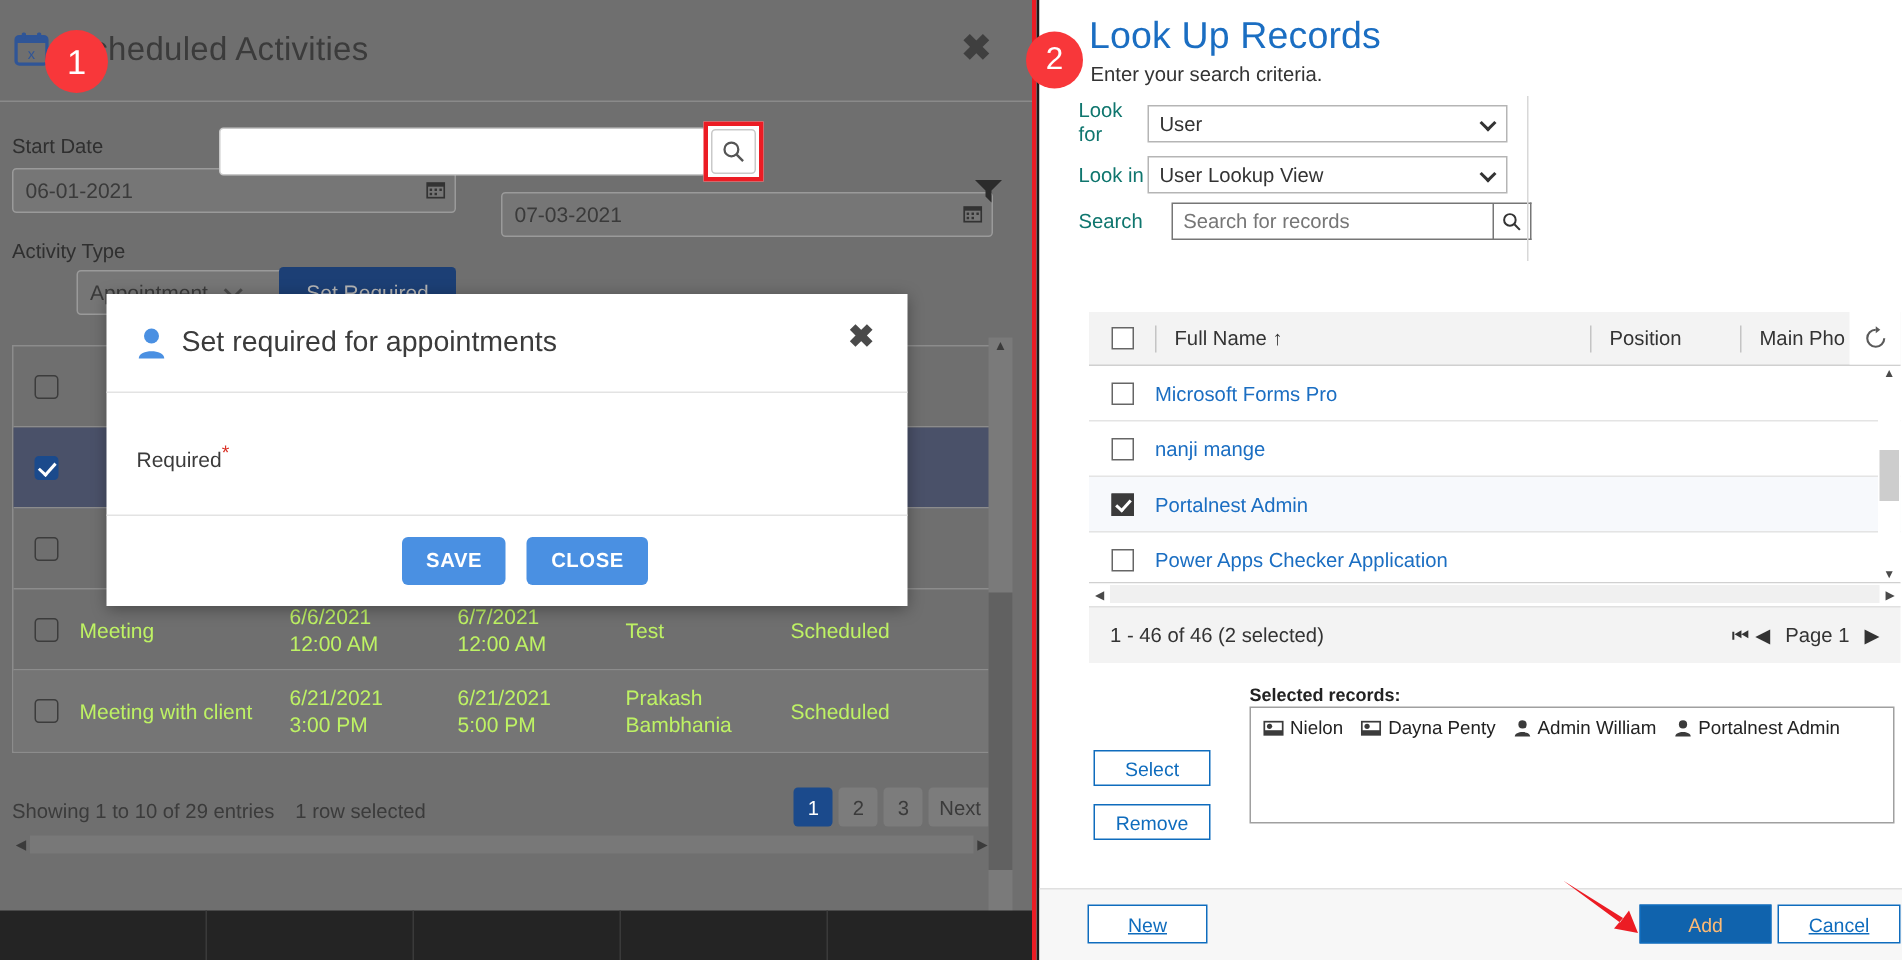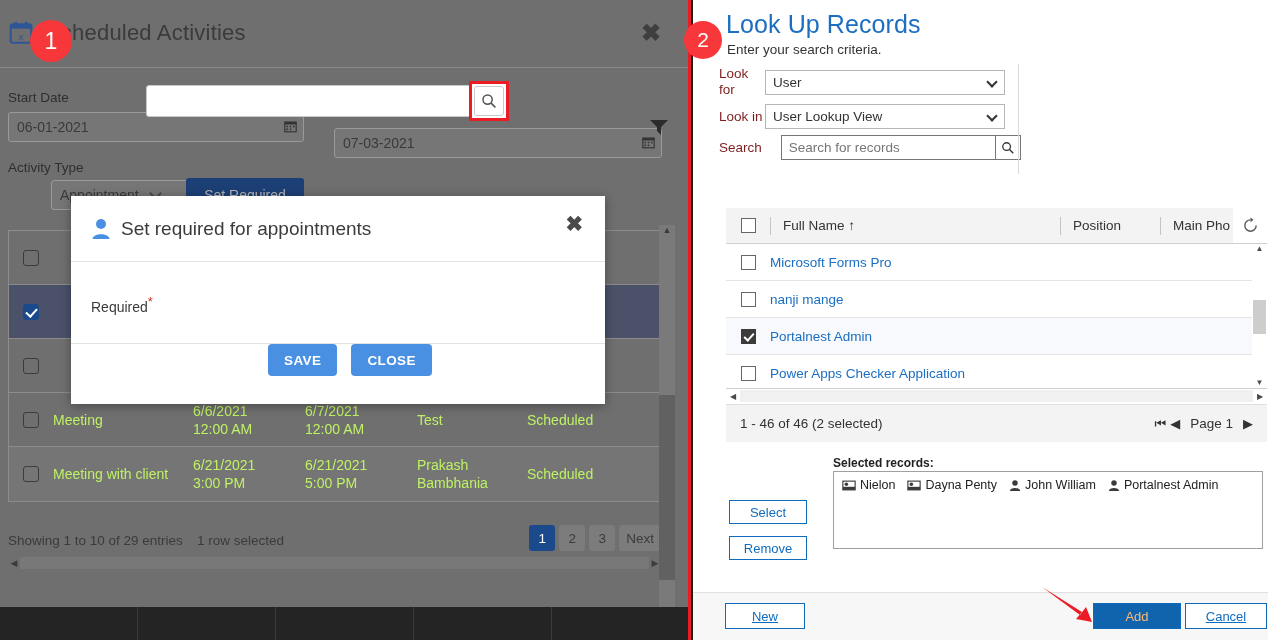--- a/index.html
+++ b/index.html
@@ -162,21 +162,21 @@
   .md-search-hl {
     position: absolute; left: 469px; top: 81px; width: 40px; height: 40px;
     border: 3px solid #ec1c24; background: #fff;
     display: flex; align-items: center; justify-content: center;
   }
   .md-search-box {
     width: 30px; height: 30px; border: 1px solid #c9c9c9; border-radius: 3px;
     display: flex; align-items: center; justify-content: center;
   }
   .md-foot {
-    height: 59px; display: flex; justify-content: center; gap: 14px; padding-left: 24px;
+    height: 59px; display: flex; align-items: center; justify-content: center; gap: 14px; padding-left: 24px;
   }
   .md-btn {
     height: 32px; padding: 0 16px; border-radius: 4px; background: #4a90e2;
     color: #fff; font-size: 13.5px; font-weight: bold; letter-spacing: .4px;
     display: flex; align-items: center; justify-content: center; cursor: pointer;
   }
 
   
   #red-divider {
     position: absolute; left: 688px; top: 0; width: 3px; height: 640px;
@@ -195,21 +195,21 @@
   .rp-title {
     position: absolute; left: 33px; top: 10px; font-size: 25px; color: #1b6ec2;
     font-weight: normal; letter-spacing: .1px;
   }
   .rp-sub {
     position: absolute; left: 34px; top: 42px; font-size: 13.5px; color: #333;
   }
   .crit { position: absolute; left: 26px; top: 66px; width: 300px; }
   .crit-row { display: flex; align-items: center; margin-bottom: 6px; }
   .crit-lbl {
-    width: 46px; font-size: 13.5px; color: #7f1d1d; line-height: 16px;
+    width: 46px; font-size: 13.5px; color: #0f766e; line-height: 16px;
   }
   .rp-select {
     width: 240px; height: 25px; border: 1px solid #b5b5b5; background: #fff;
     font-size: 13.5px; color: #333; padding: 0 22px 0 7px;
     display: flex; align-items: center; position: relative;
   }
   .rp-caret {
     position: absolute; right: 8px; top: 7px; width: 8px; height: 8px;
     border-right: 2px solid #333; border-bottom: 2px solid #333;
     transform: rotate(45deg);
@@ -669,21 +669,21 @@
           <rect x="1" y="8.5" width="14" height="3.5" fill="#3b3b3b"></rect>
           <circle cx="5" cy="5.5" r="2" fill="#3b3b3b"></circle>
         </svg>
       <span>Dayna Penty</span>
     </span>
     <span class="sel-chip">
       <svg width="12" height="13" viewBox="0 0 14 14">
           <circle cx="7" cy="4" r="3.2" fill="#3b3b3b"></circle>
           <path d="M1 13.5 C1 8.8 13 8.8 13 13.5 Z" fill="#3b3b3b"></path>
         </svg>
-      <span>John William</span>
+      <span>Admin William</span>
     </span>
     <span class="sel-chip">
       <svg width="12" height="13" viewBox="0 0 14 14">
           <circle cx="7" cy="4" r="3.2" fill="#3b3b3b"></circle>
           <path d="M1 13.5 C1 8.8 13 8.8 13 13.5 Z" fill="#3b3b3b"></path>
         </svg>
       <span>Portalnest Admin</span>
     </span>
   </div>
 

